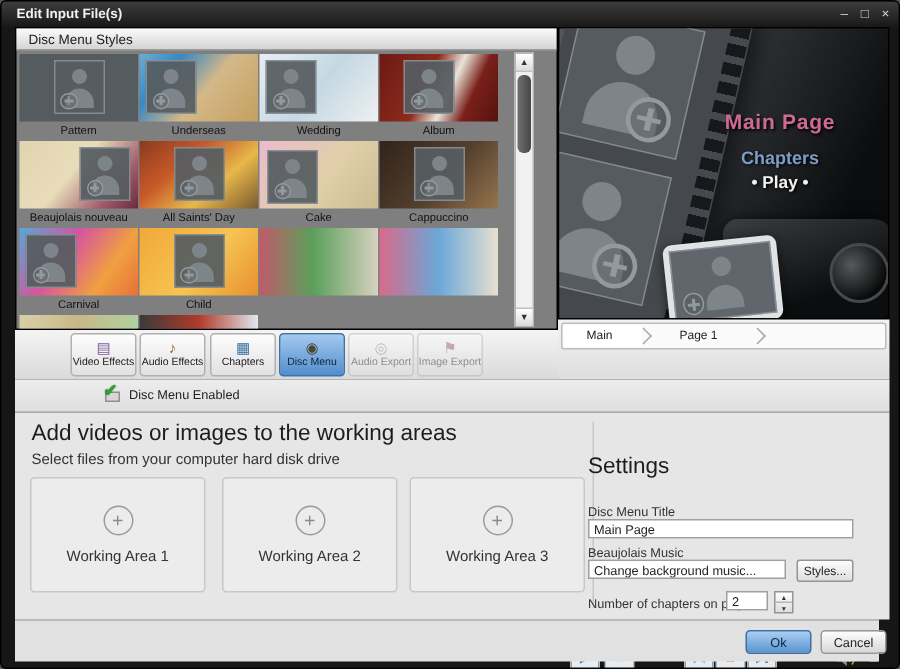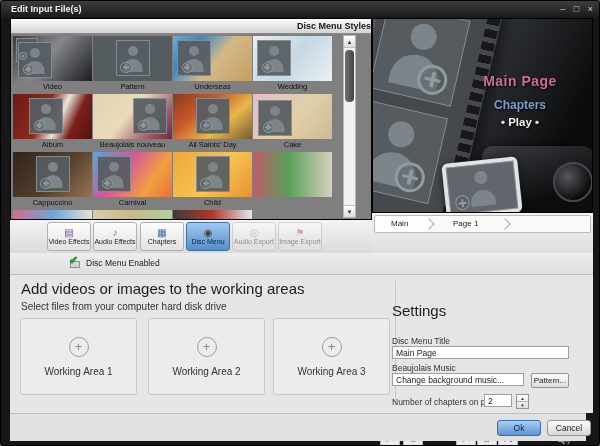--- a/index.html
+++ b/index.html
@@ -8,21 +8,21 @@
        border-radius:4px;overflow:hidden;font-family:"Liberation Sans",sans-serif;}
   
   .titlebar{position:absolute;left:0;top:0;width:600px;height:17px;
             background:linear-gradient(#3d3d3d,#181818);}
   .title{position:absolute;left:10px;top:0;line-height:17px;font-size:9px;font-weight:bold;color:#f2f2f2;}
   .winbtns{position:absolute;right:8px;top:0;line-height:17px;font-size:9px;color:#cfcfcf;}
   .wbtn{display:inline-block;margin-left:6px;cursor:default;}
   
   .styles-panel{position:absolute;left:9px;top:17px;width:362px;height:202px;border:1px solid #000;background:#7f7f7f;}
   .sp-header{height:15px;background:linear-gradient(#fbfbfb,#d3d3d3);border-bottom:1px solid #8d8d8d;
-             font-size:9px;font-weight:bold;color:#1a1a1a;line-height:15px;padding-left:8px;text-align:right;}
+             font-size:9px;font-weight:normal;color:#1a1a1a;line-height:15px;padding-left:8px;}
   .sp-grid{position:relative;height:185px;overflow:hidden;padding:2px 0 0 2px;
            display:grid;grid-template-columns:repeat(4,79px);grid-auto-rows:57px;gap:1px;width:346px;}
   .thumb{width:79px;cursor:pointer;}
   .timg{position:relative;height:45px;overflow:hidden;background:#666;}
   .tlabel{height:11px;font-size:7.5px;color:#111;text-align:center;line-height:11px;
           white-space:nowrap;overflow:hidden;}
   
   .ph{position:absolute;background:rgba(86,93,97,.93);border:1px solid rgba(170,176,180,.55);font-size:10px;
       width:34px;height:36px;}
   .ph::before{content:"";position:absolute;left:50%;transform:translateX(-50%);top:.45em;
@@ -140,31 +140,20 @@
       <span class="wbtn">–</span>
       <span class="wbtn">□</span>
       <span class="wbtn">×</span>
     </span>
   </div>
 
   <div class="styles-panel">
     <div class="sp-header">Disc Menu Styles</div>
     <div class="sp-grid">
 
-      <div class="thumb">
-        <div class="timg" style="background:linear-gradient(130deg,#3c3c40 0%,#85878b 45%,#1c1c1e 100%)">
-          <div class="ph ph-sm2">
-              <i class="plusb"></i>
-            </div>
-          <div class="ph ph-bl">
-              <i class="plusb"></i>
-            </div>
-        </div>
-        <div class="tlabel">Video</div>
-      </div>
 
       <div class="thumb">
         <div class="timg" style="background:#555c5f">
           <div class="ph ph-c">
               <i class="plusb"></i>
             </div>
         </div>
         <div class="tlabel">Pattern</div>
       </div>
 
@@ -379,21 +368,21 @@
     <div class="vdiv"></div>
 
     <div class="settings">
       <div class="sheading">Settings</div>
 
       <div class="slabel" style="left:0;top:39px;">Disc Menu Title</div>
       <input class="sinput" style="left: 0px; top: 49px; width: 177px;" value="Main Page">
 
       <div class="slabel" style="left:0;top:66px;">Beaujolais Music</div>
       <input class="sinput" style="left: 0px; top: 76px; width: 132px;" value="Change background music...">
-      <div class="browse">Pattern...</div>
+      <div class="browse">Styles...</div>
 
       <div class="slabel" style="left:0;top:100px;">Number of chapters on page:</div>
       <input class="sinput spinval" value="2" style="">
       <div class="spinner">
         <div class="spb spb-up">▲</div>
         <div class="spb">▼</div>
       </div>
     </div>
   </div>
 

